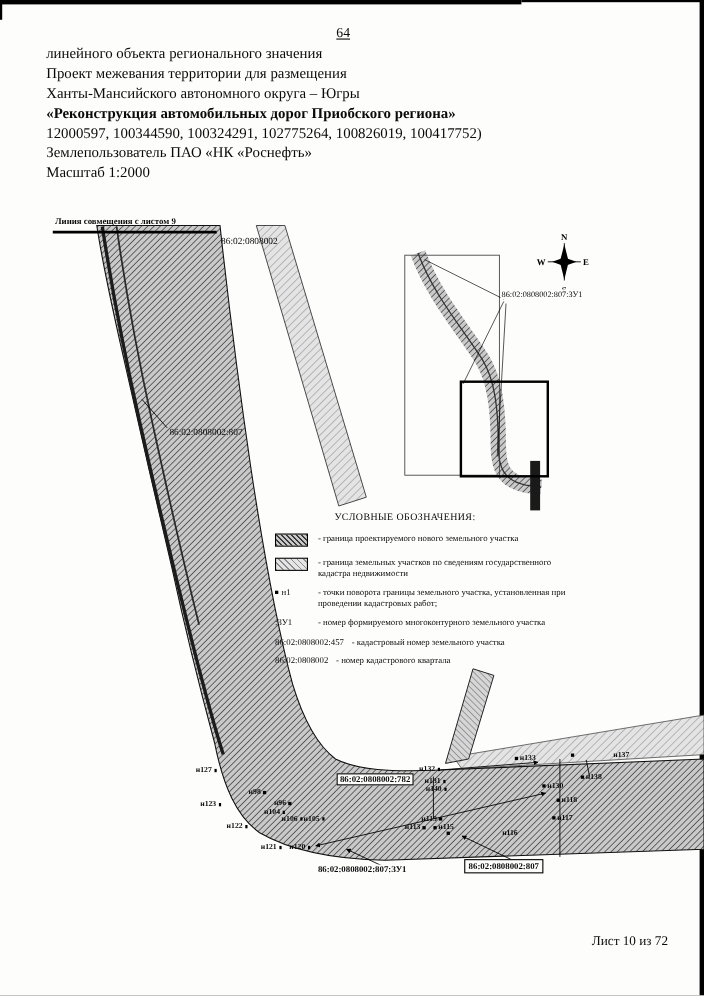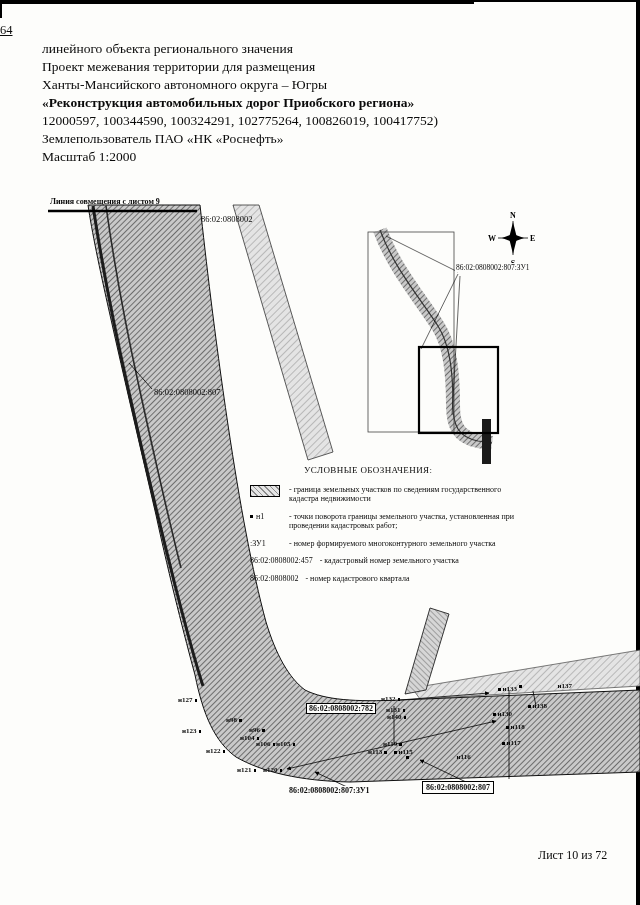--- a/index.html
+++ b/index.html
@@ -3,21 +3,21 @@
 <meta charset="utf-8">
 <style>
   html,body{margin:0;padding:0;background:#9a9a9a;}
   .page{
     position:relative;width:640px;height:905px;margin:0 auto;
     background:#fdfdfb;color:#0a0a0a;
     font-family:"Liberation Serif", serif;
     overflow:hidden;
   }
   
-  .page-number{position:absolute;top:23px;left:0;right:16px;font-size:12.5px;text-decoration:underline;}
+  .page-number{position:absolute;top:23px;left:0;right:16px;text-align:center;font-size:12.5px;text-decoration:underline;}
   .title-block{position:absolute;left:42px;top:40px;font-size:13.5px;line-height:18px;}
   .title-block .t-line{white-space:nowrap;}
   .title-block .t-bold{font-weight:bold;}
   .sheet-label{position:absolute;left:538px;top:848px;font-size:12px;}
   
   .mlabel{position:absolute;font-size:8.5px;line-height:9px;white-space:nowrap;}
   .match-line{left:50px;top:197px;font-size:8px;font-weight:bold;}
   .quarter-top{left:201px;top:215px;}
   .parcel-main{left:154px;top:388px;}
   .inset-label{left:455px;top:263px;font-size:7.5px;background:#fdfdfb;padding:0 1px;}
@@ -212,21 +212,21 @@
         <span class="pdot"></span>
       </div>
       <div class="map-point" style="left: 394px; top: 749px;">
         <span class="pdot"></span>
         <span class="plab">н115</span>
       </div>
       <div class="map-point" style="left: 406px; top: 754px; gap: 48px;">
         <span class="pdot"></span>
         <span class="plab">н116</span>
       </div>
-      <div class="map-point" style="left: 498px; top: 686px;">
+      <div class="map-point" style="left: 468px; top: 686px;">
         <span class="pdot"></span>
         <span class="plab">н133</span>
       </div>
       <div class="map-point" style="left: 519px; top: 683px; gap: 36px;">
         <span class="pdot"></span>
         <span class="plab">н137</span>
       </div>
       <div class="map-point" style="left: 528px; top: 703px;">
         <span class="pdot"></span>
         <span class="plab">н138</span>
@@ -241,20 +241,24 @@
       </div>
       <div class="map-point" style="left: 502px; top: 740px;">
         <span class="pdot"></span>
         <span class="plab">н117</span>
       </div>
     </div>
 
   <div class="legend">
     <div class="legend-title">УСЛОВНЫЕ ОБОЗНАЧЕНИЯ:</div>
 
+    <div class="legend-row">
+      <span class="legend-sym"><span class="swatch dark"></span></span>
+      <span class="legend-text">- граница проектируемого нового земельного участка</span>
+    </div>
 
     <div class="legend-row">
       <span class="legend-sym"><span class="swatch light"></span></span>
       <span class="legend-text">- граница земельных участков по сведениям государственного кадастра недвижимости</span>
     </div>
 
     <div class="legend-row">
       <span class="legend-sym sym-point">
         <span class="pdot-big"></span>
         <span>н1</span>

